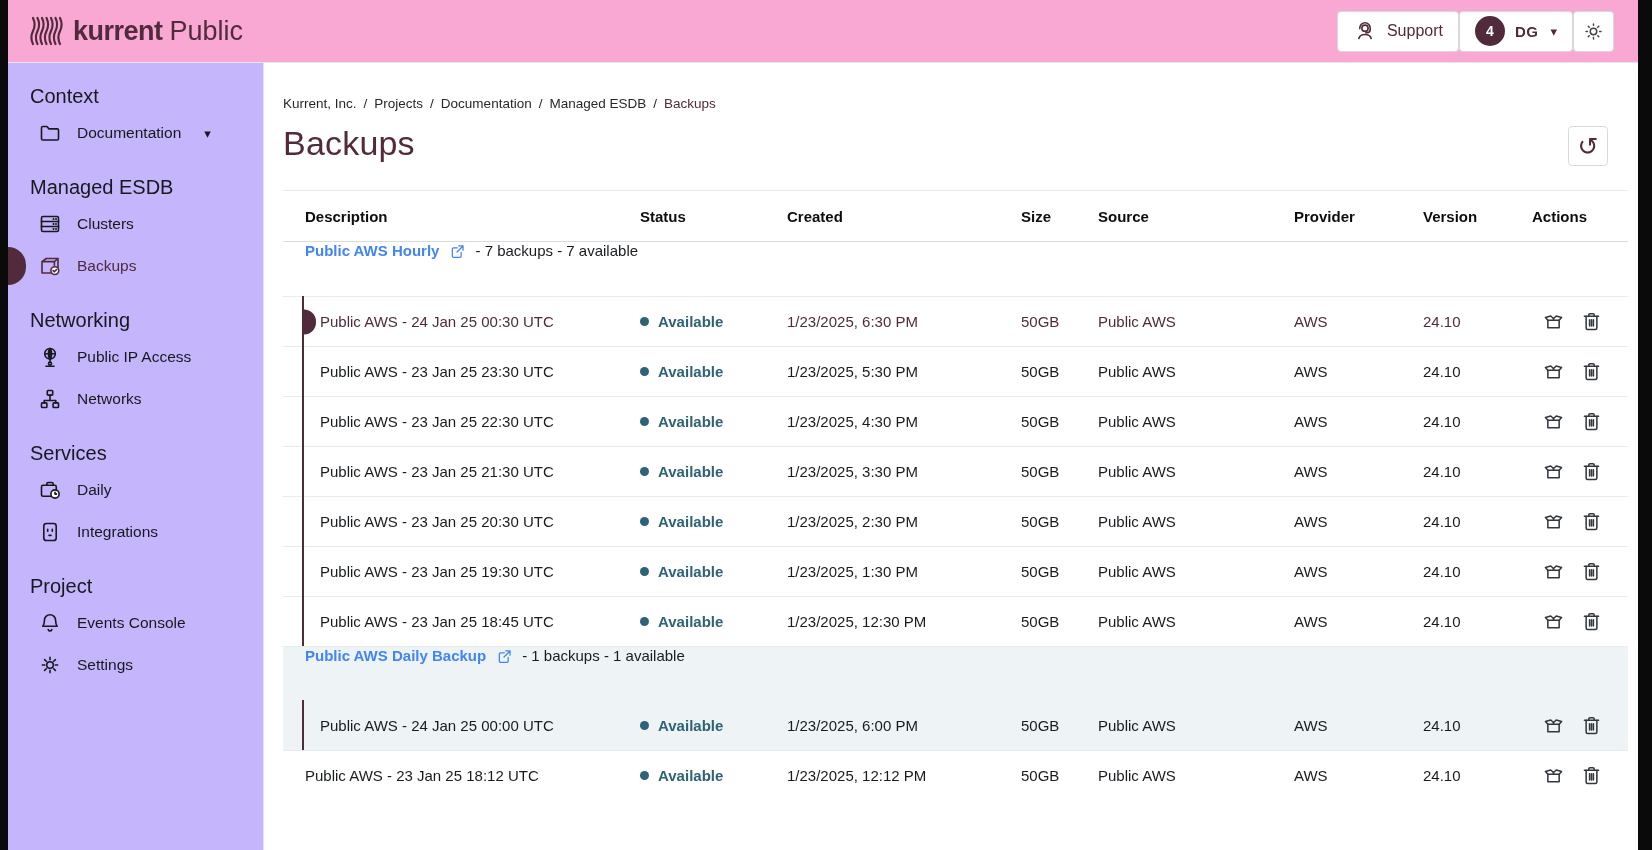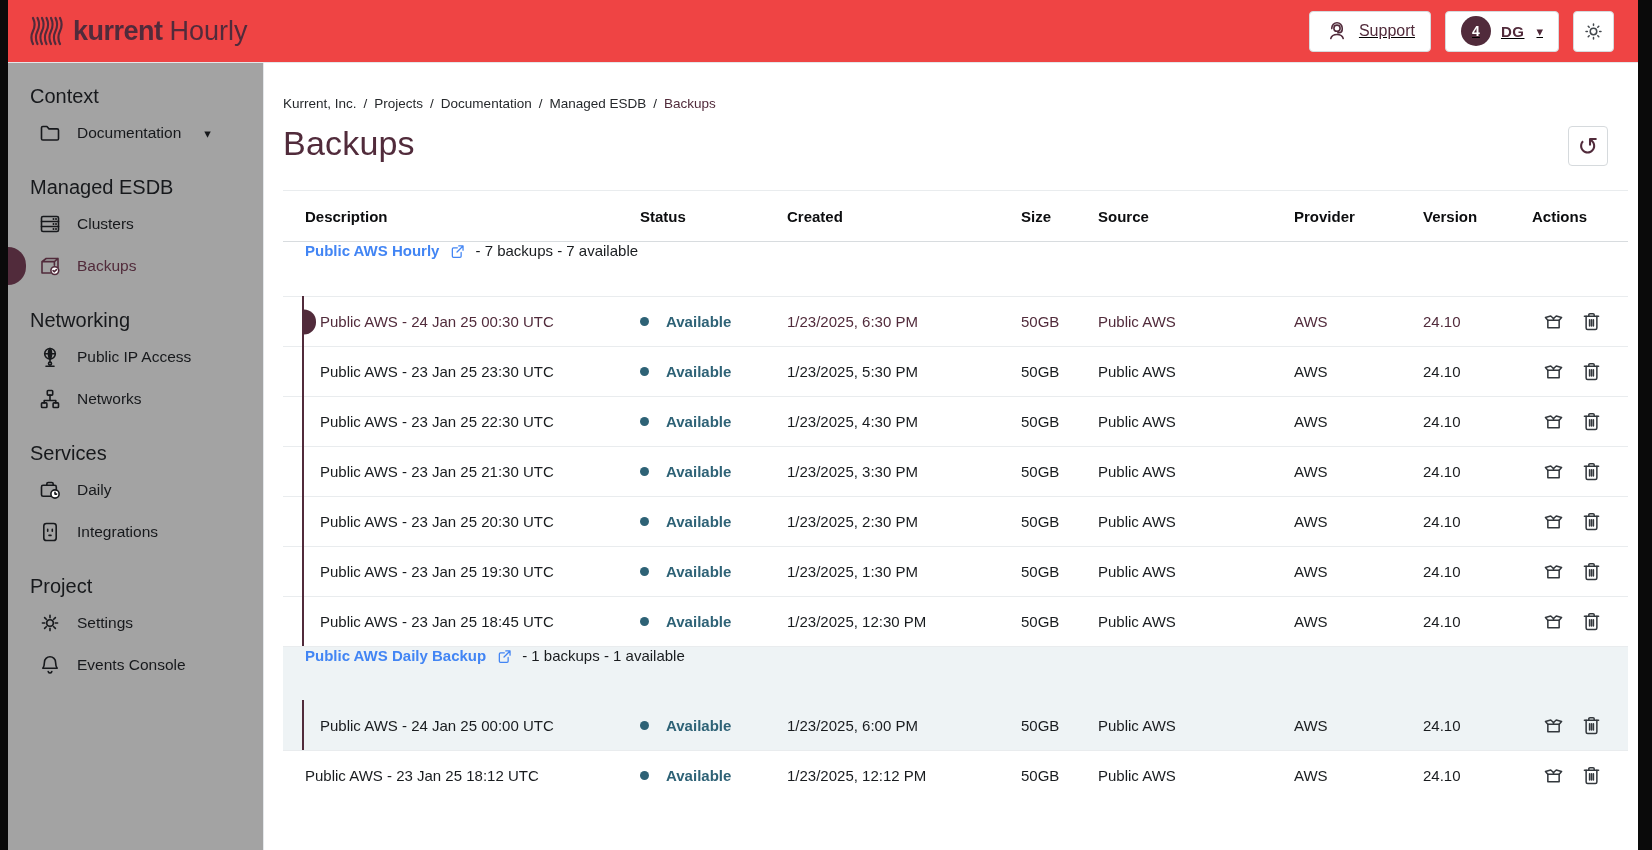--- a/index.html
+++ b/index.html
@@ -4,36 +4,36 @@
 <style>
   :root{
     --accent:#512B3B; --link:#4285F4; --status:#2E6276; --hl:#EEF3F5;
     --ink:#191C1F; --border:#E4E7EA; --rowline:#E9ECEE;
   }
   *{box-sizing:border-box;margin:0;padding:0;font-family:"Liberation Sans",sans-serif;}
   body{width:1652px;height:850px;background:#0a0a0a;overflow:hidden;}
   .canvas{position:relative;width:1652px;height:850px;background:#0a0a0a;}
   .app{position:absolute;left:8px;top:0;width:1630px;height:850px;background:#fff;display:flex;flex-direction:column;}
   
-  .topbar{height:63px;flex:0 0 63px;border-bottom:1px solid var(--border);display:flex;align-items:center;justify-content:space-between;padding:0 24px 0 22px;background:#ef4444;}
+  .topbar{height:63px;flex:0 0 63px;border-bottom:1px solid var(--border);display:flex;align-items:center;justify-content:space-between;padding:0 24px 0 22px;background:#f9a8d4;}
   .logo{display:flex;align-items:center;gap:9px;cursor:pointer;}
   .logo-waves{width:34px;height:32px;color:var(--accent);display:inline-block;}
   .logo-word{font-size:27px;font-weight:700;color:var(--accent);letter-spacing:-.5px;}
   .logo-cloud{font-size:27px;font-weight:300;color:var(--accent);margin-left:-2px;}
-  .topbar-right{display:flex;gap:14px;text-decoration:underline;}
+  .topbar-right{display:flex;}
   .tb-btn{display:flex;align-items:center;gap:10px;height:41px;background:#fff;border:1px solid #D6DADD;border-radius:4px;padding:0 15px;cursor:pointer;color:var(--accent);font-size:16px;font-weight:500;}
   .tb-btn .icon{width:24px;height:24px;color:var(--accent);}
   .avatar{width:30px;height:30px;border-radius:50%;background:var(--accent);color:#fff;font-size:14px;font-weight:700;display:flex;align-items:center;justify-content:center;}
   .user-ini{font-weight:700;letter-spacing:.5px;font-size:15px;}
   .caret{font-size:13px;color:var(--accent);margin-left:2px;}
   .tb-btn.square{width:41px;padding:0;justify-content:center;color:#43484D;}
   .tb-btn.square .icon{color:#43484D;width:23px;height:23px;}
   
   .frame{flex:1;display:flex;min-height:0;}
-  .sidebar{width:256px;flex:0 0 256px;border-right:1px solid var(--border);padding-top:22px;background:#a3a3a3;}
+  .sidebar{width:256px;flex:0 0 256px;border-right:1px solid var(--border);padding-top:22px;background:#c4b5fd;}
   .side-heading{font-size:20px;color:#17191C;font-weight:400;padding:0 0 4px 22px;margin-top:22px;}
   .side-section:first-child .side-heading{margin-top:0;}
   .side-item{position:relative;height:42px;display:flex;align-items:center;gap:15px;padding-left:30px;font-size:15.5px;color:#17191C;cursor:pointer;}
   .side-item .icon{width:24px;height:24px;color:#17191C;flex:0 0 24px;}
   .side-item.active{color:var(--accent);font-weight:500;}
   .side-item.active .icon{color:var(--accent);}
   .side-item.active::before{content:'';position:absolute;left:0;top:50%;transform:translateY(-50%);width:18px;height:38px;border-radius:0 19px 19px 0;background:var(--accent);}
   .side-caret{font-size:13px;color:#17191C;margin-left:8px;}
   
   .content{flex:1;padding:33px 10px 16px 19px;min-width:0;background:#fff;}
@@ -57,21 +57,21 @@
   .gsum{font-size:15px;color:var(--ink);}
   .drow{position:relative;height:50px;border-top:1px solid var(--rowline);font-size:15px;color:var(--ink);cursor:pointer;}
   .drow.hl{border-top-color:transparent;}
   .hl{background:var(--hl);}
   .drow.grouped::before{content:'';position:absolute;left:19px;top:-1px;bottom:0;width:2px;background:var(--accent);}
   .sel-marker{position:absolute;left:21px;top:50%;transform:translateY(-50%);width:12px;height:25px;border-radius:0 13px 13px 0;background:var(--accent);}
   .td{color:inherit;}
   .td.c0{padding-left:22px;}
   .grouped .td.c0{padding-left:37px;}
   .drow.selected{color:var(--accent);}
-  .status{display:flex;align-items:center;gap:17px;}
+  .status{display:flex;align-items:center;gap:9px;}
   .dot{width:9px;height:9px;border-radius:50%;background:var(--status);flex:0 0 9px;}
   .stxt{color:var(--status);font-weight:600;}
   .actions{display:flex;gap:14px;padding-left:10px;}
   .abtn{width:24px;height:24px;background:none;border:none;padding:0;color:#33383D;cursor:pointer;}
   .abtn .icon{width:23px;height:23px;display:block;}
   .icon{display:inline-block;}
   .icon svg{display:block;width:100%;height:100%;}
 </style>
 </head>
 <body>
@@ -86,21 +86,21 @@
               <path d="M 3 3 q 3.2 6.5 0 13 q -3.2 6.5 0 13"></path>
               <path d="M 7.5 3 q 3.2 6.5 0 13 q -3.2 6.5 0 13"></path>
               <path d="M 12 3 q 3.2 6.5 0 13 q -3.2 6.5 0 13"></path>
               <path d="M 16.5 3 q 3.2 6.5 0 13 q -3.2 6.5 0 13"></path>
               <path d="M 21 3 q 3.2 6.5 0 13 q -3.2 6.5 0 13"></path>
               <path d="M 25.5 3 q 3.2 6.5 0 13 q -3.2 6.5 0 13"></path>
               <path d="M 30 3 q 3.2 6.5 0 13 q -3.2 6.5 0 13"></path>
             </svg>
           </span>
         <span class="logo-word">kurrent</span>
-        <span class="logo-cloud">Hourly</span>
+        <span class="logo-cloud">Public</span>
       </div>
       <div class="topbar-right">
         <button class="tb-btn">
           <span class="icon">
               <svg viewBox="0 0 24 24" fill="none" stroke="currentColor" stroke-width="1.6" stroke-linecap="round" stroke-linejoin="round">
                 <circle cx="12" cy="9.2" r="3.1"></circle>
                 <path d="M6.8 9.6V9a5.2 5.2 0 0 1 10.4 0v.6M17.2 9.6v1a3.2 3.2 0 0 1-3.2 3.2h-1.2M5.8 19.5c.7-2.6 3.2-4 6.2-4s5.5 1.4 6.2 4"></path>
               </svg>
             </span>
           <span>Support</span>
@@ -216,35 +216,35 @@
         <span>Integrations</span>
 
       </div>
   </div>
   <div class="side-section">
     <div class="side-heading">Project</div>
 
       <div class="side-item">
         <span class="icon">
                   <svg viewBox="0 0 24 24" fill="none" stroke="currentColor" stroke-width="1.6" stroke-linecap="round" stroke-linejoin="round">
+                    <path d="M12 3.8a5.6 5.6 0 0 1 5.6 5.6c0 3.1.7 4.6 1.6 5.8H4.8c.9-1.2 1.6-2.7 1.6-5.8A5.6 5.6 0 0 1 12 3.8z"></path>
+                    <path d="M10.2 18.6c.4.9 1 1.4 1.8 1.4s1.4-.5 1.8-1.4"></path>
+                  </svg>
+                </span>
+        <span>Events Console</span>
+
+      </div>
+      <div class="side-item">
+        <span class="icon">
+                  <svg viewBox="0 0 24 24" fill="none" stroke="currentColor" stroke-width="1.6" stroke-linecap="round" stroke-linejoin="round">
                     <circle cx="12" cy="12" r="3.3"></circle>
                     <path d="M12 4.4v2.4M12 17.2v2.4M4.4 12h2.4M17.2 12h2.4M6.6 6.6l1.7 1.7M15.7 15.7l1.7 1.7M6.6 17.4l1.7-1.7M15.7 8.3l1.7-1.7"></path>
                   </svg>
                 </span>
         <span>Settings</span>
-
-      </div>
-      <div class="side-item">
-        <span class="icon">
-                  <svg viewBox="0 0 24 24" fill="none" stroke="currentColor" stroke-width="1.6" stroke-linecap="round" stroke-linejoin="round">
-                    <path d="M12 3.8a5.6 5.6 0 0 1 5.6 5.6c0 3.1.7 4.6 1.6 5.8H4.8c.9-1.2 1.6-2.7 1.6-5.8A5.6 5.6 0 0 1 12 3.8z"></path>
-                    <path d="M10.2 18.6c.4.9 1 1.4 1.8 1.4s1.4-.5 1.8-1.4"></path>
-                  </svg>
-                </span>
-        <span>Events Console</span>
 
       </div>
   </div>
           </nav>
       </aside>
 
       <main class="content">
         <div class="breadcrumb" id="breadcrumb"><span class="crumb">Kurrent, Inc.</span><span class="crumb-sep">/</span><span class="crumb">Projects</span><span class="crumb-sep">/</span><span class="crumb">Documentation</span><span class="crumb-sep">/</span><span class="crumb">Managed ESDB</span><span class="crumb-sep">/</span><span class="crumb current">Backups</span></div>
         <div class="title-row">
           <h1>Backups</h1>

